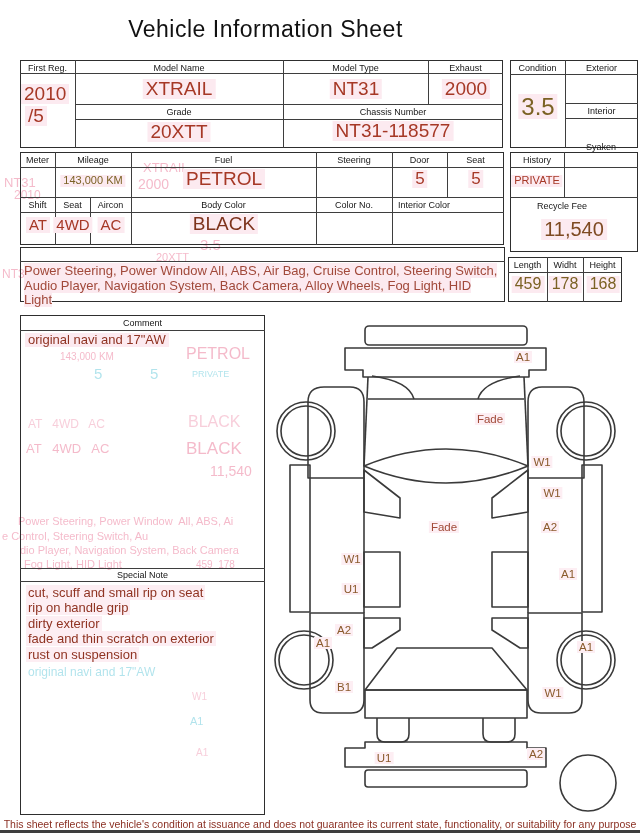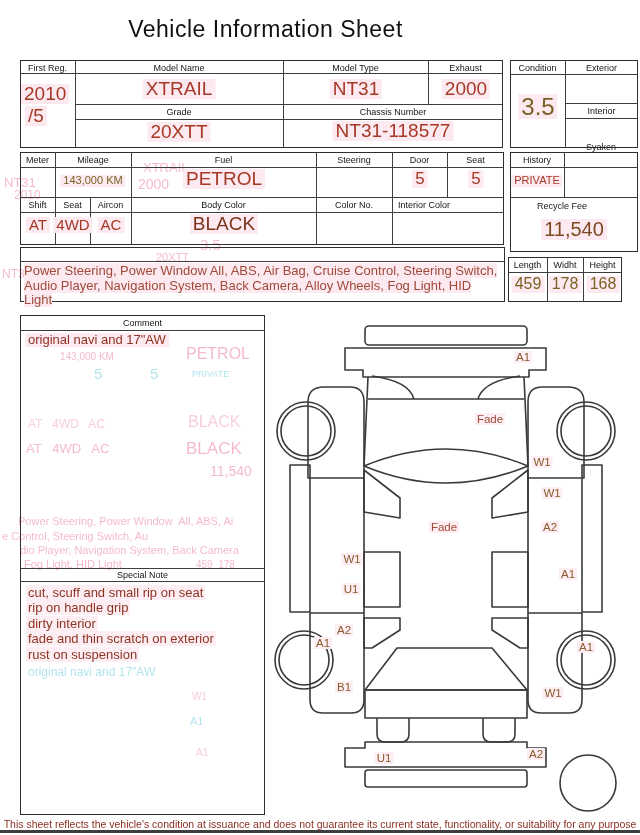--- a/index.html
+++ b/index.html
@@ -220,19 +220,19 @@
   <div class="val brown cen" style="left:574px;top:219px;font-size:20px">11,540</div>
   <div class="equip"><span>Power Steering, Power Window  All, ABS, Air Bag, Cruise Control, Steering Switch, Audio Player, Navigation System, Back Camera, Alloy Wheels, Fog Light, HID Light</span></div>
   <div class="val olive cen" style="left:528px;top:276px;font-size:16px">459</div>
   <div class="val olive cen" style="left:565px;top:276px;font-size:16px">178</div>
   <div class="val olive cen" style="left:603px;top:276px;font-size:16px">168</div>
   <div class="val" style="left:25px;top:333px;font-size:13px;color:#8f3322">original navi and 17"AW</div>
 
   <div style="position:absolute;left:26px;top:585px">
       <div class="note-line"><span>cut, scuff and small rip on seat</span></div>
       <div class="note-line"><span>rip on handle grip</span></div>
-      <div class="note-line"><span>dirty interior</span></div>
+      <div class="note-line"><span>dirty exterior</span></div>
       <div class="note-line"><span>fade and thin scratch on exterior</span></div>
       <div class="note-line"><span>rust on suspension</span></div>
     </div>
 
   <div class="footer">This sheet reflects the vehicle's condition at issuance and does not guarantee its current state, functionality, or suitability for any purpose</div>
 </div>
 
 </body></html>

